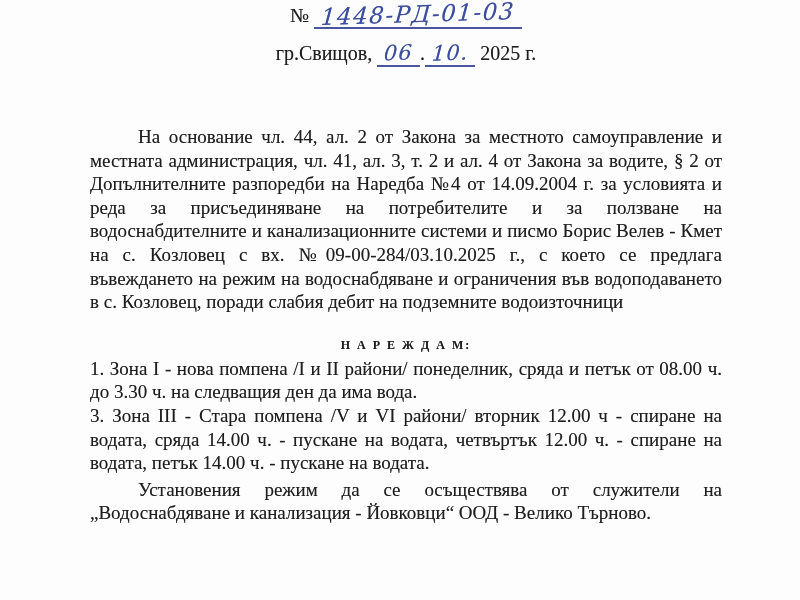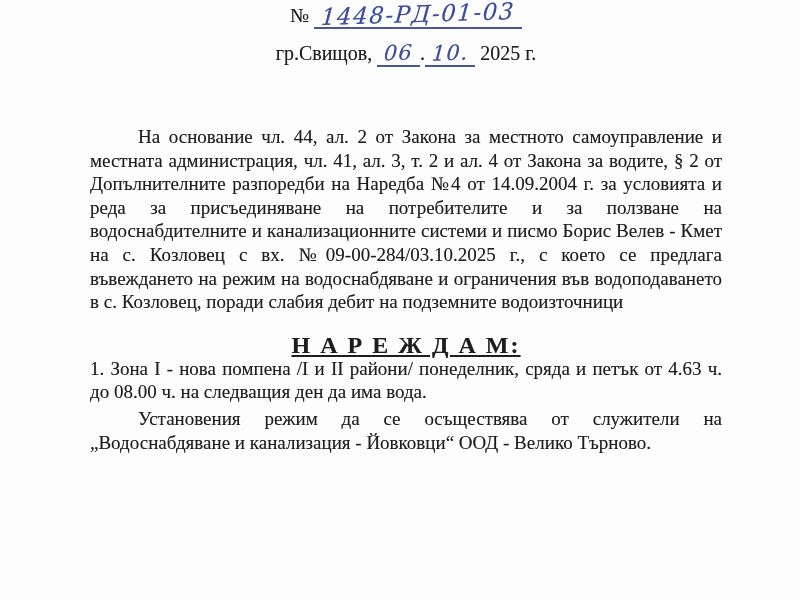--- a/index.html
+++ b/index.html
@@ -51,24 +51,23 @@
     transform: rotate(-2deg) skewX(-6deg);
   }
   .para-basis {
     margin-top: 58px;
     text-indent: 48px;
   }
   .order-heading {
     margin-top: 10px;
     text-align: center;
     font-weight: bold;
-    font-size: 24px;
+    font-size: 12px;
     letter-spacing: 2px;
     line-height: 24px;
-    text-decoration: underline;
   }
   .para-approval {
     margin-top: 20px;
     text-indent: 48px;
   }
   .zone-item { margin: 0; }
   .para-enforcement {
     margin-top: 3px;
     text-indent: 48px;
   }
@@ -91,18 +90,19 @@
       <span>гр.Свищов,</span>
       <span class="blank-field"><span class="hand hand-date">06</span></span><span>.</span><span class="blank-field"><span class="hand hand-date">10.</span></span>
       <span>2025 г.</span>
     </div>
 
     <p class="para-basis">На основание чл. 44, ал. 2 от Закона за местното самоуправление и местната администрация, чл. 41, ал. 3, т. 2 и ал. 4 от Закона за водите, § 2 от Допълнителните разпоредби на Наредба №4 от 14.09.2004 г. за условията и реда за присъединяване на потребителите и за ползване на водоснабдителните и канализационните системи и писмо Борис Велев - Кмет на с. Козловец с вх. №09-00-284/03.10.2025 г., с което се предлага въвеждането на режим на водоснабдяване и ограничения във водоподаването в с. Козловец, поради слабия дебит на подземните водоизточници</p>
 
     <div class="order-heading">Н А Р Е Ж Д А М:</div>
 
 
-    <p class="zone-item">1. Зона I - нова помпена /I и II райони/ понеделник, сряда и петък от 4.63 ч. до 08.00 ч. на следващия ден да има вода.</p>
+    <p class="zone-item">1. Зона I - нова помпена /I и II райони/ понеделник, сряда и петък от 08.00 ч. до 3.30 ч. на следващия ден да има вода.</p>
+    <p class="zone-item">3. Зона III - Стара помпена /V и VI райони/ вторник 12.00 ч - спиране на водата, сряда 14.00 ч. - пускане на водата, четвъртък 12.00 ч. - спиране на водата, петък 14.00 ч. - пускане на водата.</p>
 
     <p class="para-enforcement">Установения режим да се осъществява от служители на „Водоснабдяване и канализация - Йовковци“ ООД - Велико Търново.</p>
 
   </div>
 </div>
 
 </body></html>

